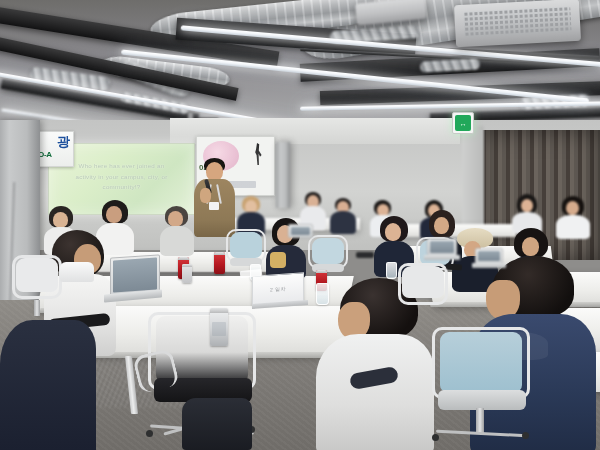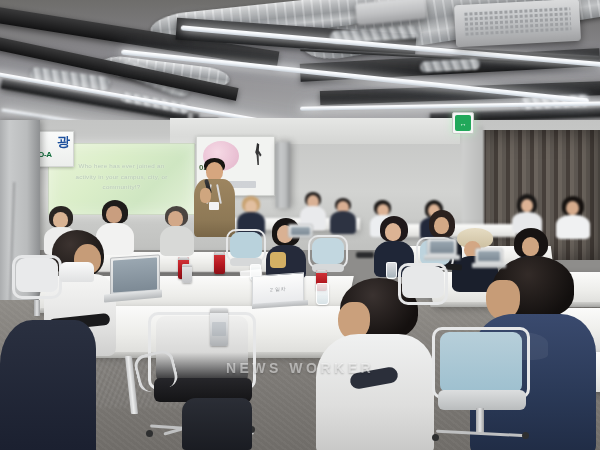--- a/index.html
+++ b/index.html
@@ -470,15 +470,14 @@
   </div>
 
   <div class="lyr blur1" style="left:240px;top:270px;width:22px;height:7px;background:rgba(255,255,255,.85);border-radius:1px;transform:rotate(-6deg);"></div>
   <div class="lyr blur1" style="left:446px;top:264px;width:16px;height:6px;background:#1c1d1f;border-radius:2px;transform:rotate(4deg);"></div>
   <div class="lyr blur2" style="left:356px;top:252px;width:18px;height:6px;background:#2a2b2d;border-radius:2px;"></div>
 
   <div class="lyr blur1" style="left:60px;top:262px;width:34px;height:20px;background:linear-gradient(180deg,#fafafa,#e0e1e2);border-radius:6px 6px 3px 3px;"></div>
 
   <div class="lyr" style="left:182px;top:398px;width:70px;height:52px;background:linear-gradient(180deg,#2b2e36,#1a1c22);border-radius:14px 10px 4px 4px;"></div>
 
-  <div id="watermark">NEWS WORKER</div>
 
 </div>
 
 </body></html>

